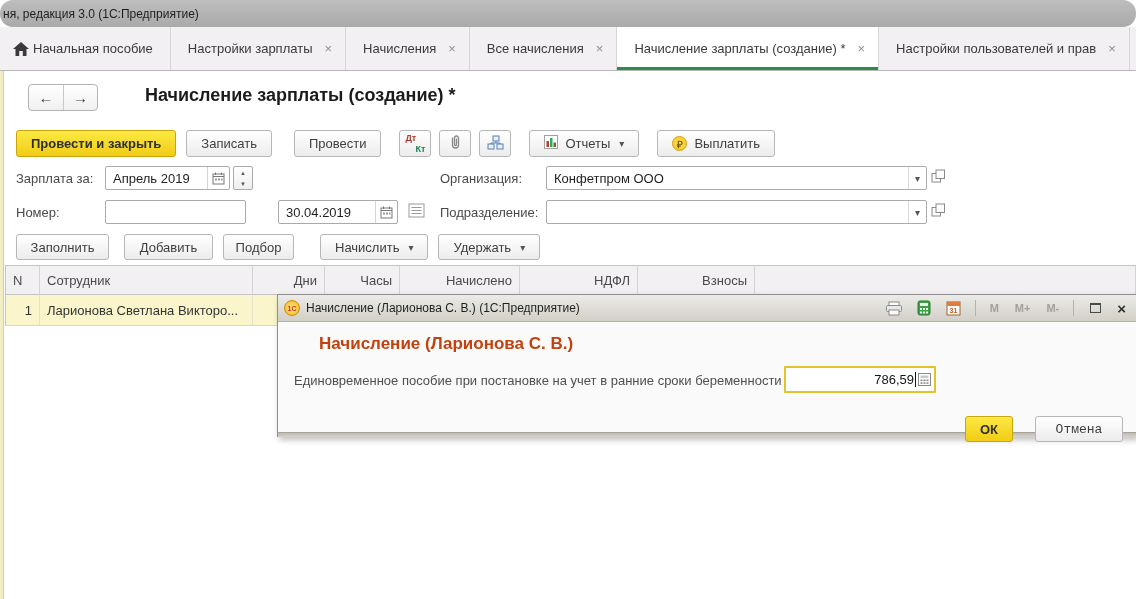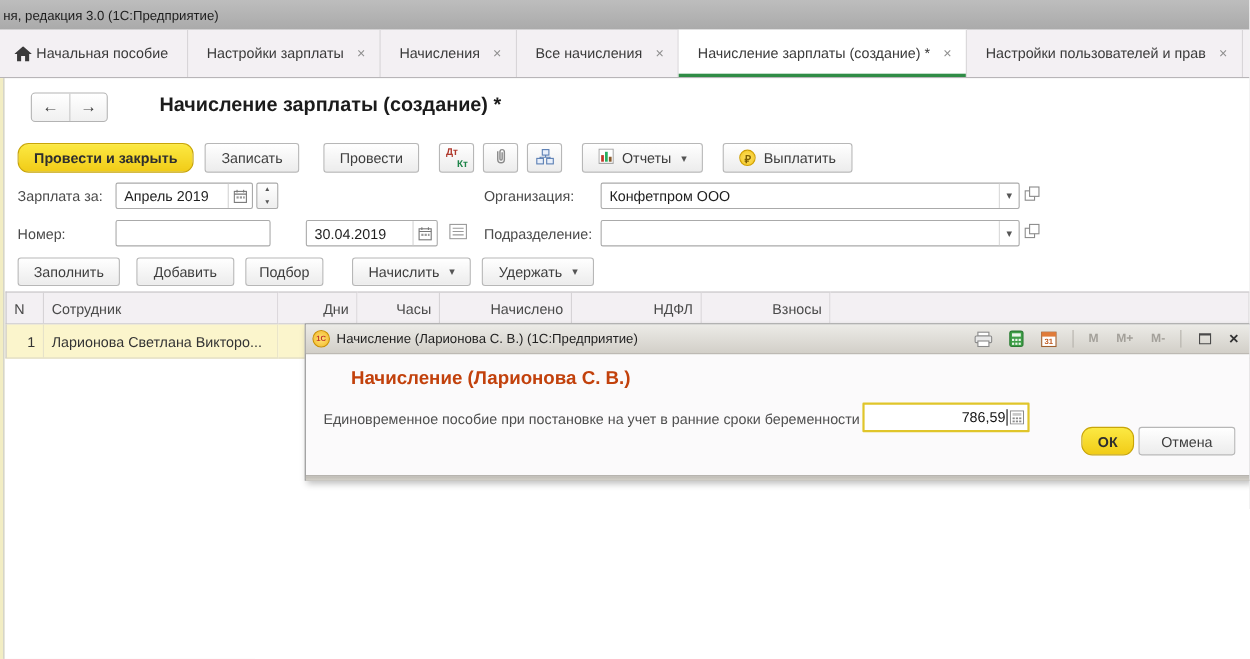--- a/index.html
+++ b/index.html
@@ -3,21 +3,21 @@
 <meta charset="utf-8">
 <style>
   * { margin:0; padding:0; box-sizing:border-box; }
   html,body { background:#e8e8e8; }
   body { font-family:"Liberation Sans","DejaVu Sans",sans-serif; font-size:13px; color:#3c3c3c; }
   .screen { position:relative; width:1136px; height:599px; background:#fff; overflow:hidden; }
 
   
   .titlebar { position:absolute; left:0; top:0; width:100%; height:27px;
     background:linear-gradient(#bdbdbd,#aaaaaa); color:#1e1e1e; font-size:12px;
-    display:flex; align-items:center; padding-left:3px; }
+    display:flex; align-items:center; padding-left:3px;border-radius:13px; }
 
   
   .tabbar { position:absolute; left:0; top:27px; width:100%; height:44px;
     background:#f3f0f3; border-bottom:1px solid #b8b5b8; display:flex; }
   .tab { display:flex; align-items:center; padding:0 13px; font-size:13px; color:#3a3a3a;
     border-right:1px solid #d8d5d8; position:relative; white-space:nowrap; cursor:default; }
   .tab .tab-label { margin:0 4px; }
   .tab .tab-close { color:#8f8f8f; font-size:13px; margin-left:8px; }
   .tab.active { background:#fff; }
   .tab.active::after { content:""; position:absolute; left:0; right:0; bottom:0; height:3px; background:#2f8c46; }
@@ -33,21 +33,21 @@
   .navbtn { width:34px; height:25px; display:flex; align-items:center; justify-content:center;
     font-size:15px; color:#3f3f3f; }
   .navbtn + .navbtn { border-left:1px solid #c8c8c8; }
   .page-title { position:absolute; left:145px; top:85px; font-size:18px; font-weight:bold; color:#1b1b1b; }
 
   
   .btn { height:27px; padding:0 14px; display:inline-flex; align-items:center; gap:7px;
     background:linear-gradient(#ffffff,#ececec); border:1px solid #b7b7b7; border-radius:3px;
     font-size:13px; color:#3e3e3e; white-space:nowrap; }
   .btn-yellow { background:linear-gradient(#fce943,#f1cc17); border-color:#c8a508;
-    font-weight:bold; color:#2e2e2e;border-radius:10px; }
+    font-weight:bold; color:#2e2e2e; }
   .icon-btn { width:32px; padding:0; justify-content:center; }
   .arrow-small { font-size:10px; color:#555; margin-left:2px; }
 
   .toolbar { position:absolute; left:16px; top:130px; display:flex; align-items:center; }
   .sp10{width:10px;} .sp22{width:22px;} .sp18{width:18px;} .sp8{width:8px;}
 
   .dtkt { position:relative; width:30px; height:25px; font-size:9px; font-weight:bold; }
   .dtkt .dt { position:absolute; left:5px; top:2px; color:#b03a2e; }
   .dtkt .kt { position:absolute; right:5px; bottom:2px; color:#1e8449; }
 
@@ -105,21 +105,21 @@
   .win-close { font-size:15px; color:#333; padding:0 4px; font-weight:bold; }
 
   .modal-body { position:relative; height:110px; }
   .modal-heading { position:absolute; left:16px; top:12px; font-size:17px; font-weight:bold; color:#c2410c;margin-left:25px; }
   .modal-field-label { position:absolute; left:16px; top:51px; font-size:13px; color:#4f4f4f; }
   .modal-input { position:absolute; left:506px; top:44px; width:152px; height:27px;
     background:#fff; border:2px solid #e0c52a; border-radius:1px; display:flex;
     align-items:center; justify-content:flex-end; padding:0 3px; }
   .modal-input .num { font-size:13px; color:#141414; }
   .caret { display:inline-block; width:1px; height:15px; background:#111; margin:0 2px 0 1px; }
-  .modal-buttons { position:absolute; right:13px; top:66px; display:flex; gap:4px; }
+  .modal-buttons { position:absolute; right:13px; top:94px; display:flex; gap:22px; }
   .modal-buttons .btn { height:26px; }
   .modal-bottom { height:5px; background:linear-gradient(#bdbab3,#d6d3cc); border-top:1px solid #a6a39c; }
 </style>
 </head>
 <body>
 
 <div class="screen">
 
   <div class="titlebar">
     <span>ня, редакция 3.0  (1С:Предприятие)</span>
@@ -388,19 +388,19 @@
           <rect x="2.5" y="6.5" width="2" height="1.6" fill="#8a8a8a"></rect>
             <rect x="5.5" y="6.5" width="2" height="1.6" fill="#8a8a8a"></rect>
             <rect x="8.5" y="6.5" width="2" height="1.6" fill="#8a8a8a"></rect>
           <rect x="2.5" y="9.3" width="2" height="1.6" fill="#8a8a8a"></rect>
             <rect x="5.5" y="9.3" width="2" height="1.6" fill="#8a8a8a"></rect>
             <rect x="8.5" y="9.3" width="2" height="1.6" fill="#8a8a8a"></rect>
         </svg>
       </div>
       <div class="modal-buttons">
         <button class="btn btn-yellow" style="width:48px; justify-content:center;">ОК</button>
-        <button class="btn" style="width:88px; justify-content:center;">Отмена</button>
+        <button class="btn" style="width:88px; justify-content:center;font-family:Liberation Mono, monospace;">Отмена</button>
       </div>
     </div>
     <div class="modal-bottom"></div>
   </div>
 
 </div>
 
 </body></html>

